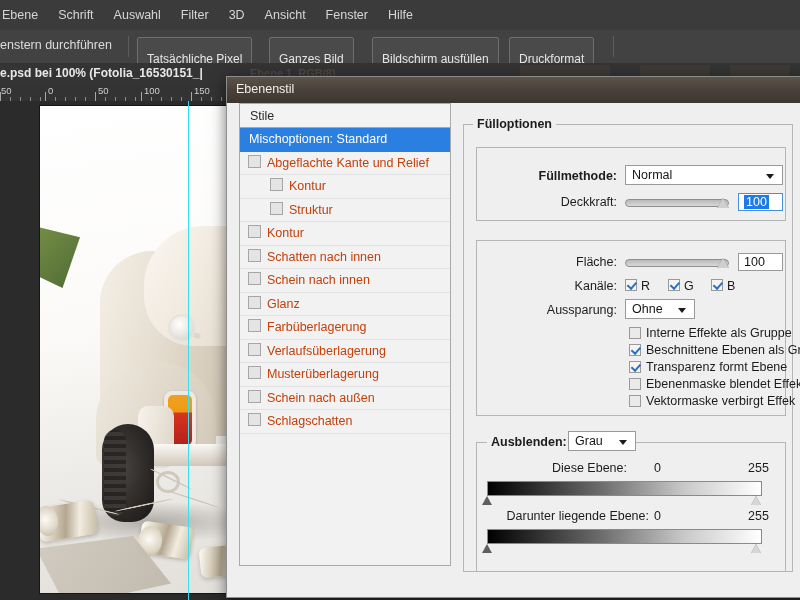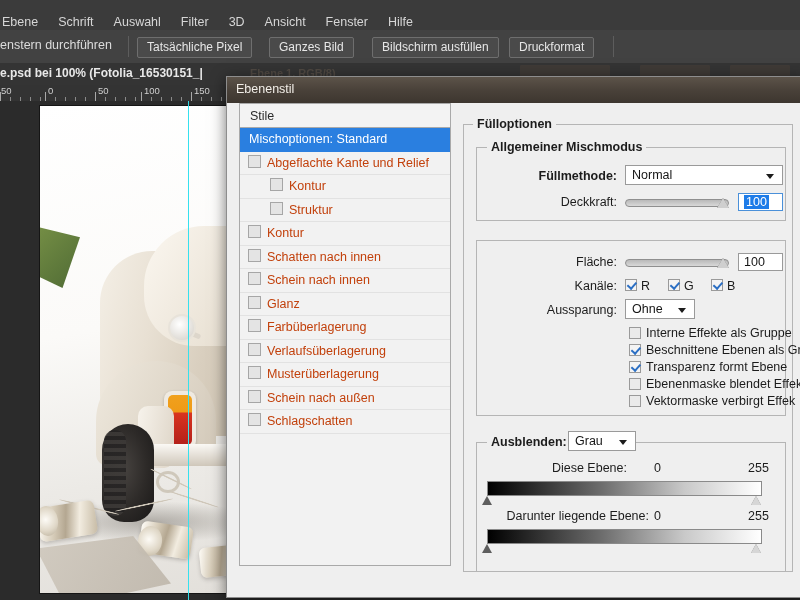--- a/index.html
+++ b/index.html
@@ -11,35 +11,35 @@
   }
   
   #app-menubar{
     position:absolute;left:0;top:0;width:800px;height:30px;
     background:#3b3b3b;border-bottom:1px solid #2a2a2a;
   }
   #app-menubar .menu-item{
     display:inline-block;color:#d6d6d6;font-size:12.5px;line-height:30px;
     padding:0 10px;white-space:nowrap;
   }
-  #app-menubar .menu-item:first-child{padding-left:2px;margin-top:7px;}
+  #app-menubar .menu-item:first-child{padding-left:2px;}
   #options-bar{
     position:absolute;left:0;top:30px;width:800px;height:33px;
     background:#424242;border-bottom:1px solid #2e2e2e;
   }
   #options-bar .opt-label{
     position:absolute;left:0;top:8px;color:#dcdcdc;font-size:12.5px;white-space:nowrap;
   }
   #options-bar .sep{
     position:absolute;top:6px;width:1px;height:21px;background:#5d5d5d;
   }
   #options-bar .opt-btn{
     position:absolute;top:7px;height:19px;line-height:19px;
     background:#4a4a4a;border:1px solid #6e6e6e;border-radius:2px;
-    color:#e6e6e6;font-size:12px;padding:0 9px;white-space:nowrap;
+    color:#e6e6e6;font-size:12px;padding:12px 9px;white-space:nowrap;
   }
   
   #doc-tabbar{
     position:absolute;left:0;top:63px;width:800px;height:22px;
     background:#343434;border-bottom:1px solid #262626;overflow:hidden;
   }
   #doc-tabbar .doc-title{
     position:absolute;left:0;top:3px;color:#e8e8e8;font-size:12px;
     font-weight:bold;white-space:nowrap;
   }
@@ -338,21 +338,20 @@
           </div>
         </div>
       </div>
 
       <div id="options-col">
 
         <div class="grp" style="left:0;top:8px;width:330px;height:448px;"></div>
         <div class="grp-legend" style="left:10px;top:1px;">Fülloptionen</div>
 
         <div class="grp" style="left:13px;top:31px;width:310px;height:74px;"></div>
-        <div class="grp-legend" style="left:24px;top:24px;">Allgemeiner Mischmodus</div>
 
         <div class="fld-label" style="left:10px;top:53px;width:144px;font-weight:bold;">Füllmethode:</div>
         <div class="sel-box" style="left:162px;top:49px;width:158px;">
           <span>Normal</span>
           <span class="sel-arrow" style="right:8px;top:8px;"></span>
         </div>
 
         <div class="fld-label" style="left:10px;top:79px;width:144px;">Deckkraft:</div>
         <div class="slider-track" style="left:162px;top:83px;width:104px;"></div>
         <div class="slider-knob" style="left:254px;top:82px;"></div>

